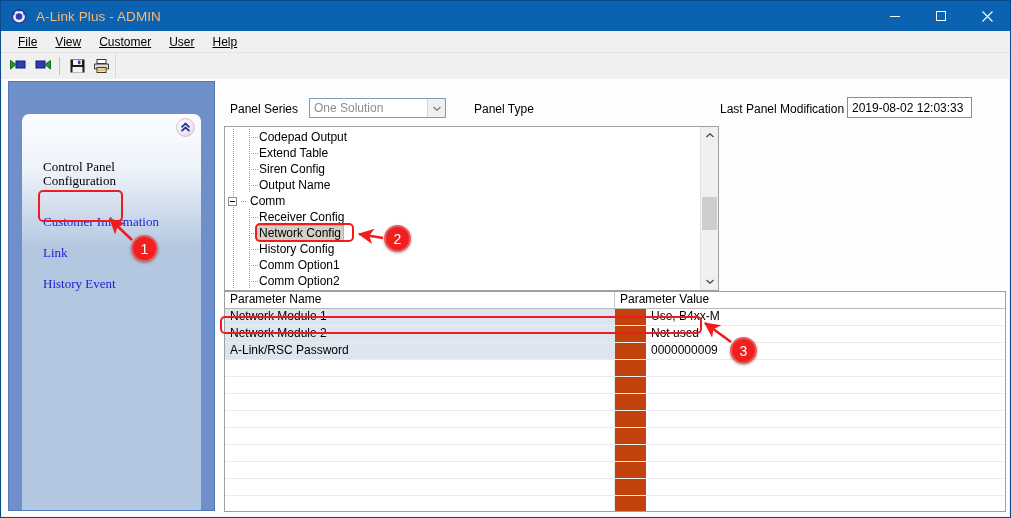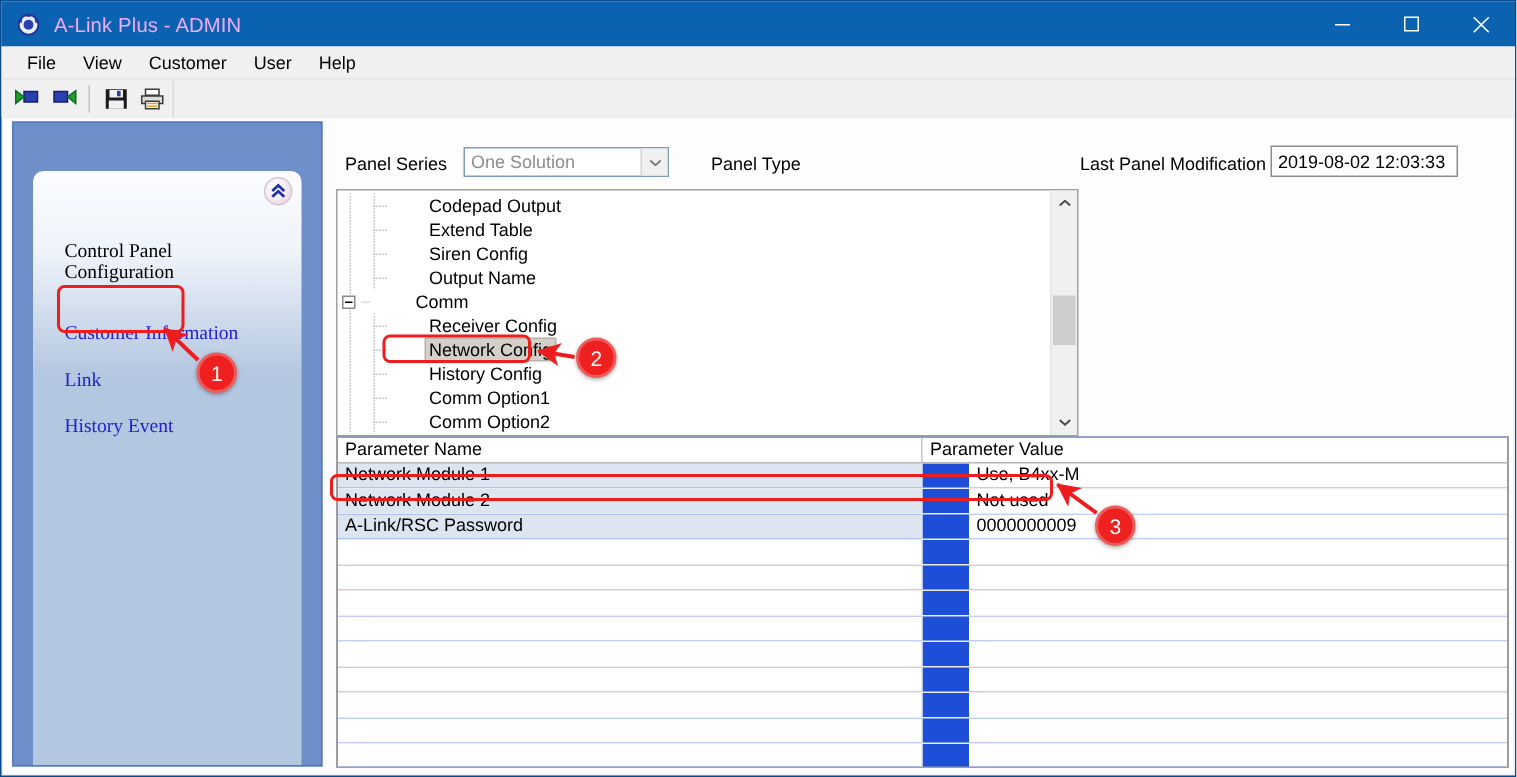--- a/index.html
+++ b/index.html
@@ -10,30 +10,30 @@
     font-size:12px;color:#000;
     -webkit-font-smoothing:none;
   }
   .app{position:absolute;inset:0;border:1px solid #0a4a8c;box-sizing:border-box;background:#f0f0f0;}
 
   
   .titlebar{position:absolute;left:0;top:0;width:100%;height:30px;background:#0a62b0;
     display:flex;align-items:center;}
   .titlebar .appicon{width:18px;height:18px;margin-left:9px;margin-right:8px;position:relative;}
   .titlebar .appicon svg{display:block;}
-  .titlebar .title{color:#f0abfc;font-size:13.5px;letter-spacing:.1px;}
+  .titlebar .title{color:#fdba74;font-size:13.5px;letter-spacing:.1px;}
   .wincontrols{position:absolute;right:0;top:0;height:30px;display:flex;}
   .wincontrols div{width:46px;height:30px;display:flex;align-items:center;justify-content:center;
     color:#fff;}
   .wincontrols div svg{display:block;}
 
   
   .menubar{position:absolute;left:0;top:30px;width:100%;height:21px;background:#f0f0f0;
     display:flex;align-items:center;padding-left:8px;box-sizing:border-box;}
-  .menubar span{font-size:12px;padding:2px 9px;color:#000;}
+  .menubar span{font-size:12px;padding:2px 9px;color:#000;text-decoration:underline;}
 
   
   .toolbar{position:absolute;left:0;top:51px;width:100%;height:26px;background:#f0f0f0;
     border-top:1px solid #e3e3e3;display:flex;align-items:center;box-sizing:border-box;}
   .tb-inner{display:flex;align-items:center;height:24px;padding-left:5px;}
   .tb-btn{width:24px;height:22px;display:flex;align-items:center;justify-content:center;}
   .tb-sep{width:1px;height:18px;background:#c0c0c0;margin:0 5px;}
   .tb-rest{flex:1;height:24px;border-left:1px solid #d9d9d9;margin-left:2px;}
 
   
@@ -68,21 +68,21 @@
   .combo .arrow{width:17px;height:18px;background:#f0f0f0;border-left:1px solid #d6d6d6;
     display:flex;align-items:center;justify-content:center;}
   .textbox{position:absolute;height:21px;border:1px solid #8c8c8c;background:#fff;
     box-sizing:border-box;display:flex;align-items:center;padding-left:4px;font-size:12px;color:#000;}
 
   
   .treebox{position:absolute;left:6px;top:47px;width:495px;height:165px;
     border:1px solid #a0a0a0;background:#fff;box-sizing:border-box;overflow:hidden;}
   .tree{position:absolute;left:0;top:0;right:17px;bottom:0;padding-top:2px;}
   .tnode{height:16px;display:flex;align-items:center;position:relative;font-size:12px;color:#000;}
-  .tlabel{padding:0 2px;line-height:14px;margin-left:27px;}
+  .tlabel{padding:0 2px;line-height:14px;}
   .tlabel.selected{background:#d4d0c8;outline:1px solid #b6b2aa;}
   .ind{width:16px;height:16px;position:relative;flex:none;}
   .vline{position:absolute;left:8px;top:0;width:1px;height:16px;
     background-image:linear-gradient(to bottom,#9a9a9a 50%,transparent 50%);
     background-size:1px 2px;}
   .hline{position:absolute;left:8px;top:8px;width:9px;height:1px;
     background-image:linear-gradient(to right,#9a9a9a 50%,transparent 50%);
     background-size:2px 1px;}
   .pmbox{position:absolute;left:3px;top:4px;width:9px;height:9px;border:1px solid #8a8a8a;
     background:#fff;box-sizing:border-box;}
@@ -97,21 +97,21 @@
     border:1px solid #a0a0a0;border-bottom:none;background:#fff;box-sizing:border-box;
     display:flex;align-items:center;}
   .radio{display:flex;align-items:center;font-size:12px;color:#000;}
   .radio .dot{width:12px;height:12px;border-radius:50%;border:2px solid #7b7b7b;
     box-sizing:border-box;margin-right:6px;background:#fff;position:relative;}
   .radio .dot.on:after{content:"";position:absolute;left:2px;top:2px;width:4px;height:4px;
     border-radius:50%;background:#000;}
 
   
   .tablebox{position:absolute;left:6px;top:212px;right:1px;bottom:0;
-    border:1px solid #a0a0a0;background:#1d4ed8;box-sizing:border-box;overflow:hidden;}
+    border:1px solid #a0a0a0;background:#c2410c;box-sizing:border-box;overflow:hidden;}
   .thead{display:flex;height:16px;background:#fff;border-bottom:1px solid #b9b9b9;}
   .th{font-size:12px;color:#000;padding-left:5px;line-height:15px;box-sizing:border-box;}
   .th.c1{width:390px;border-right:1px solid #c6c6c6;}
   .th.c2{flex:1;}
   .trow{display:flex;height:16px;border-bottom:1px solid #ececec;gap:31px;}
   .td{font-size:12px;color:#000;padding-left:5px;line-height:15px;box-sizing:border-box;
     white-space:nowrap;overflow:hidden;}
   .td.c1{width:390px;border-right:1px solid #dfe4ea;background:#dde6f0;}
   .td.c2{flex:1;background:#fff;}
   .trow.empty .td.c1{background:#fff;border-right:1px solid #e8e8e8;}

